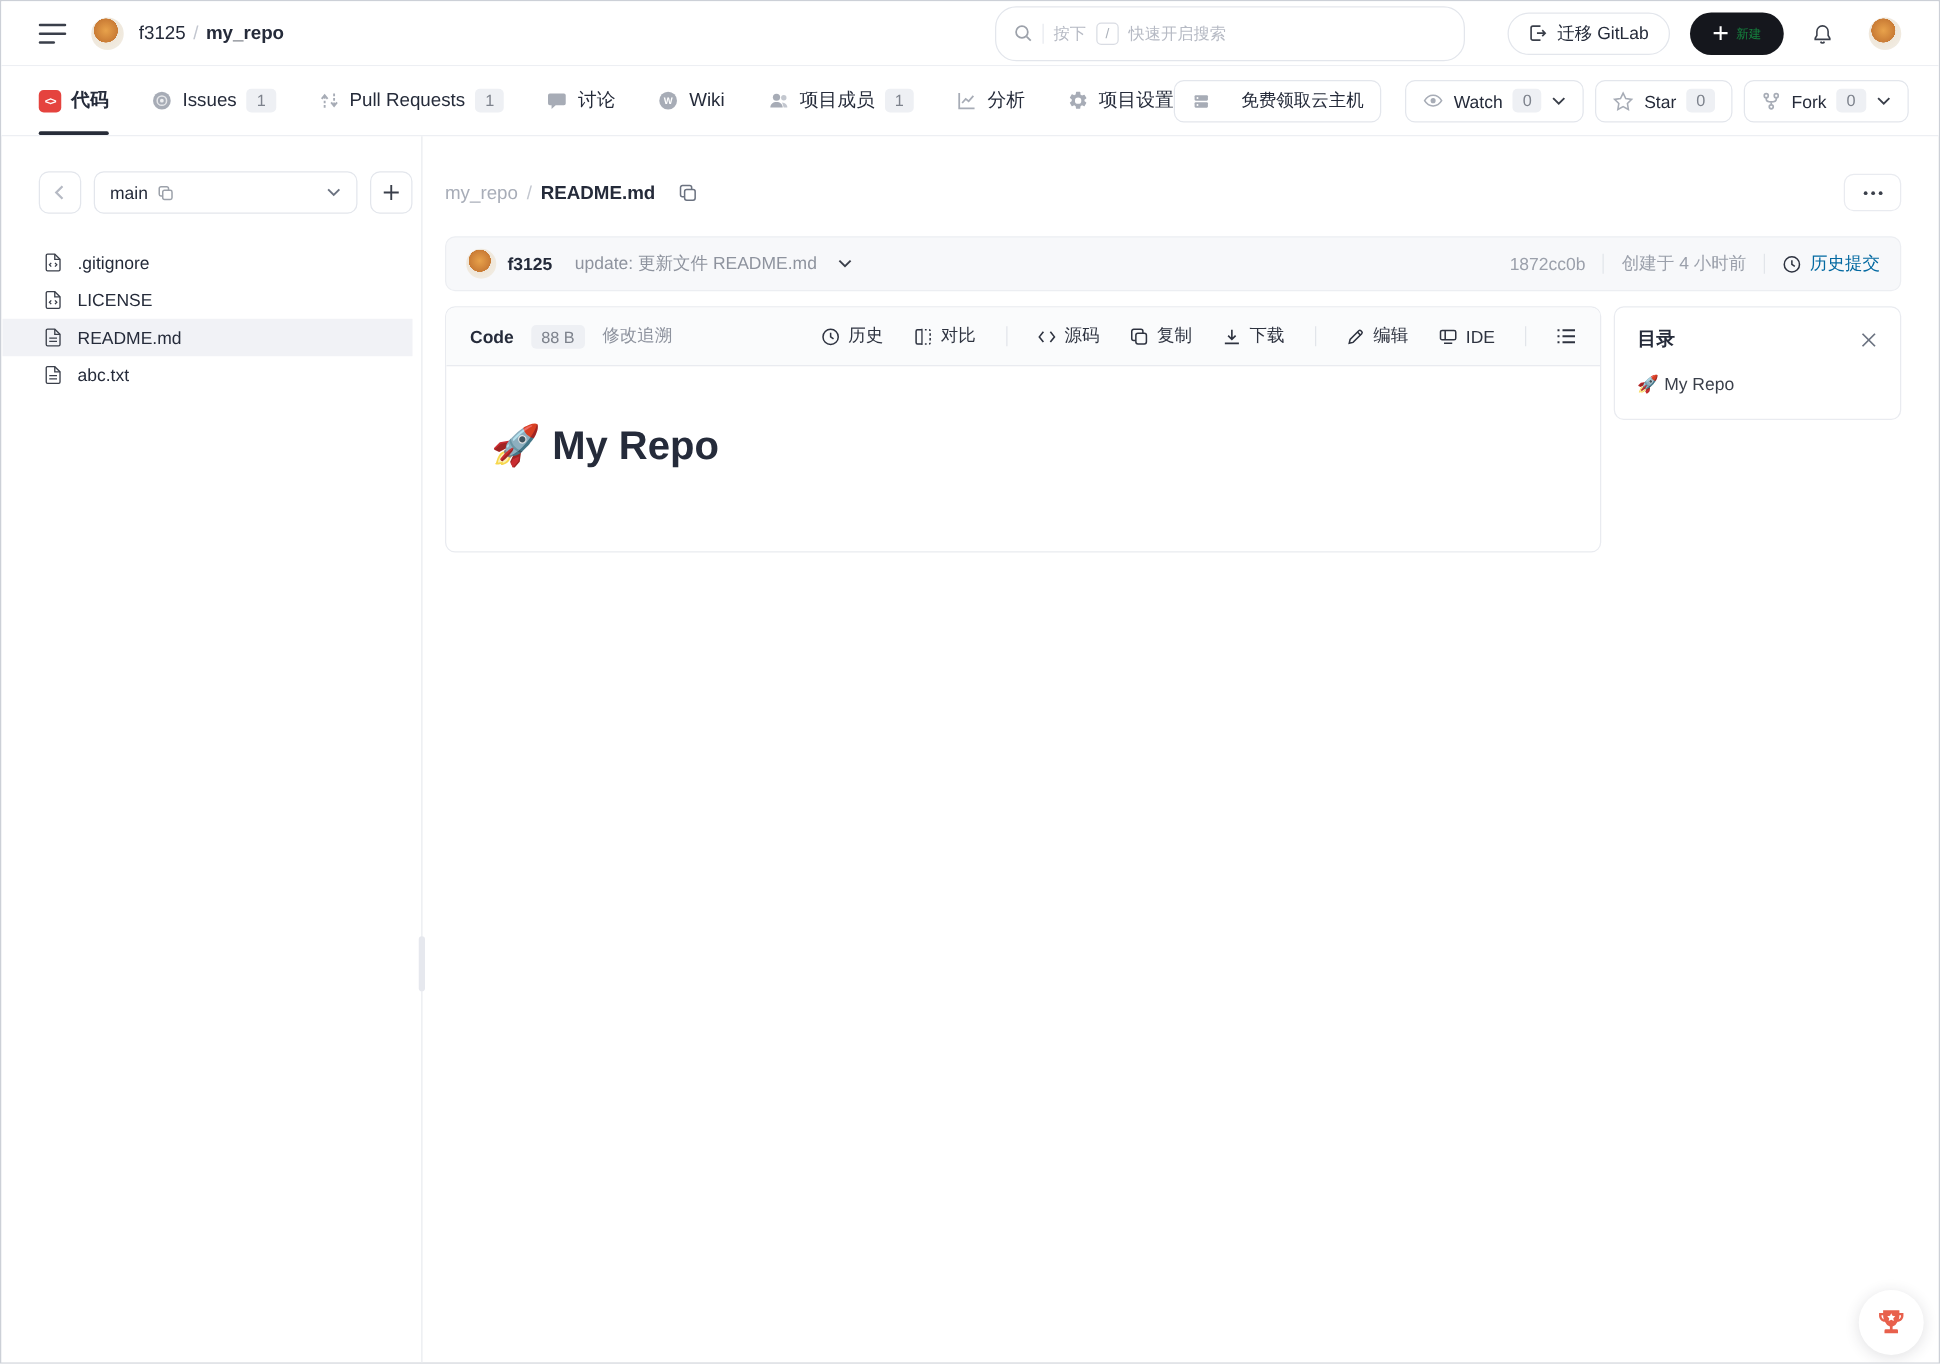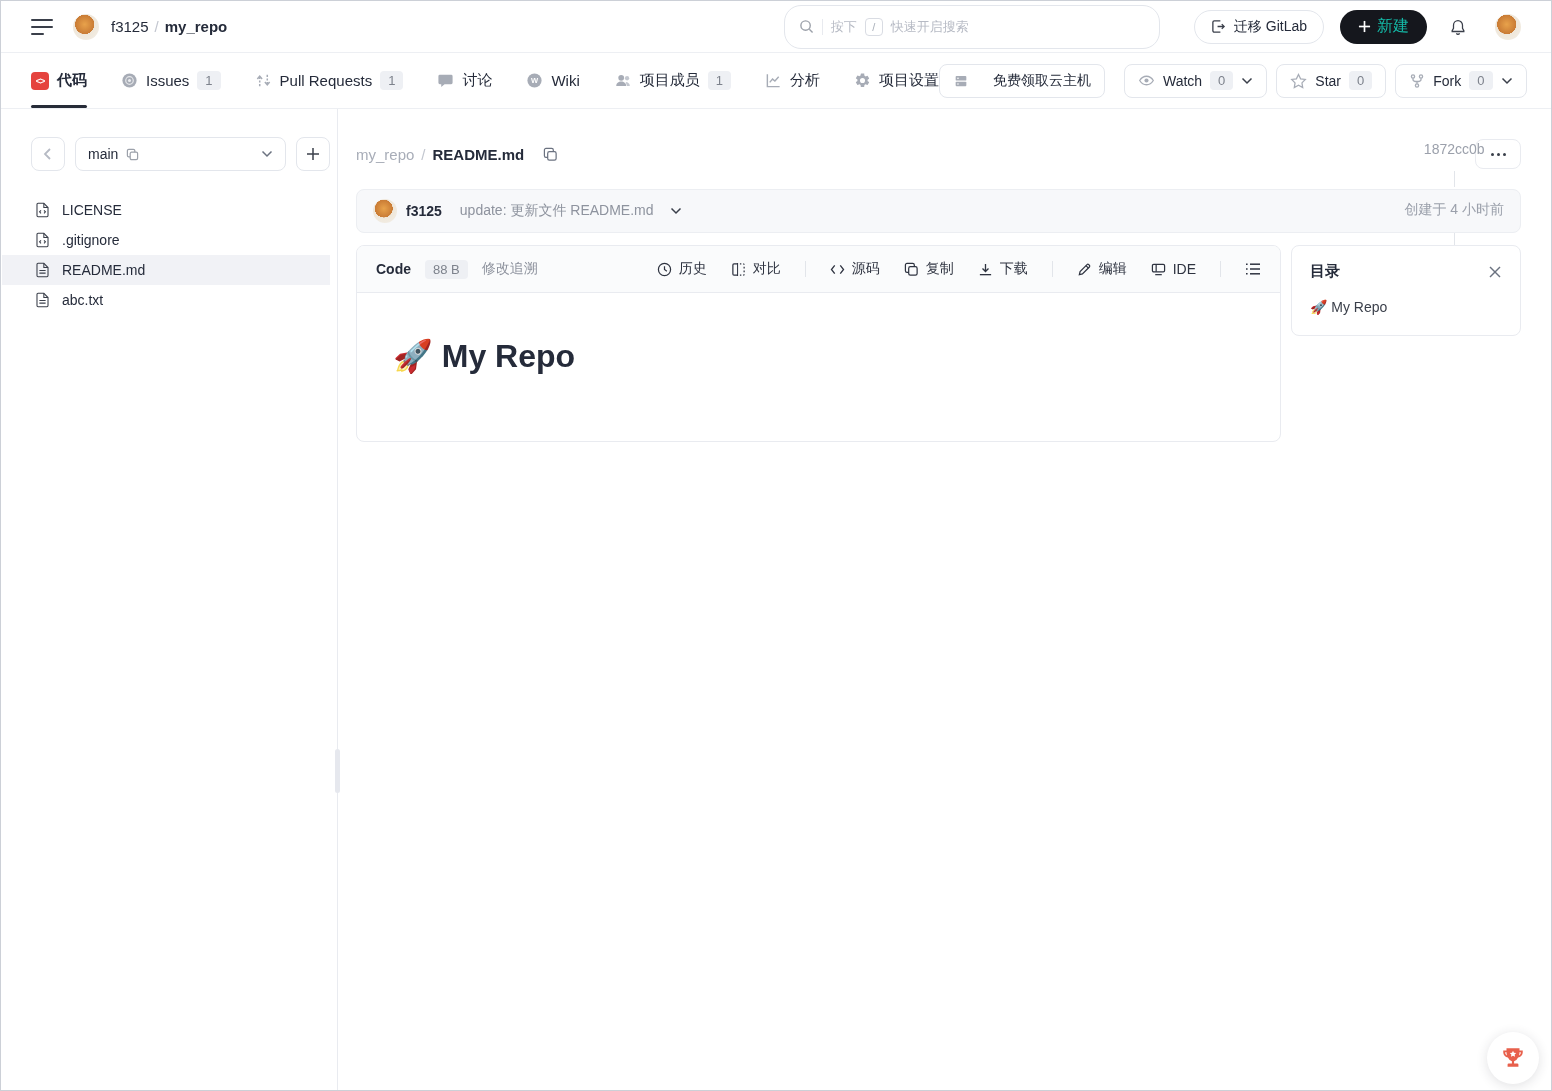--- a/index.html
+++ b/index.html
@@ -23,22 +23,22 @@
   .searchbox { margin-left:auto; width:376px; height:44px; border:1px solid #e3e6ec;
     border-radius:17px; display:flex; align-items:center; padding:0 14px;
     color:#b6bac4; font-size:13px; gap:8px; background:#fff; }
   .searchbox .vdiv { width:1px; height:16px; background:#e8eaef; }
   .key { display:inline-flex; align-items:center; justify-content:center;
     min-width:18px; height:18px; border:1px solid #d9dce3; border-radius:4px;
     font-size:11px; color:#aab0ba; padding:0 3px; }
   .pill-btn { height:34px; border:1px solid #e3e6ec; border-radius:17px; background:#fff;
     display:flex; align-items:center; gap:8px; padding:6px 16px; font-size:14px;
     color:#252b3a; margin-left:34px; cursor:pointer; }
-  .new-btn { height:34px; border:none; border-radius:17px; background:#15171d; color:#14b8a6;
-    display:flex; align-items:center; gap:6px; padding:0 18px; font-size:16px;
+  .new-btn { height:34px; border:none; border-radius:17px; background:#15171d; color:#15803d;
+    display:flex; align-items:center; gap:6px; padding:0 18px; font-size:10px;
     margin-left:16px; cursor:pointer; }
   .bell { margin-left:22px; cursor:pointer; display:flex; }
   .topbar .user-avatar { margin-left:28px; cursor:pointer; }
 
   
   .tabsrow { height:56px; display:flex; align-items:center; padding:0 30px;
     border-bottom:1px solid #edeff3; background:#fff; }
   .tabs { display:flex; align-items:center; gap:34px; height:100%; }
   .tab { display:flex; align-items:center; gap:8px; font-size:15px; height:100%;
     position:relative; cursor:pointer; color:#252b3a; white-space:nowrap; }
@@ -87,21 +87,21 @@
   .more-btn { margin-left:auto; width:46px; height:30px; border:1px solid #e9ebf0;
     border-radius:8px; background:#fff; display:flex; align-items:center;
     justify-content:center; gap:3px; cursor:pointer; }
   .more-btn i { width:3px; height:3px; border-radius:50%; background:#3a3f4a; display:block; }
 
   .commit-bar { height:44px; background:#f7f8fa; border:1px solid #eceef2; border-radius:8px;
     display:flex; align-items:center; padding:0 16px; margin-bottom:12px; font-size:14px; }
   .commit-bar .avatar { width:24px; height:24px; }
   .commit-author { font-weight:700; margin:0 18px 0 9px; cursor:pointer; }
   .commit-msg { color:#8e939e; margin-right:16px; }
-  .commit-right { margin-left:auto; display:flex; align-items:center; gap:14px;flex-direction:column; }
+  .commit-right { margin-left:auto; display:flex; align-items:center; gap:14px; }
   .commit-right .dim { color:#9ba0ab; }
   .commit-right .vsep { width:1px; height:16px; background:#e2e5ea; }
   .history-link { display:flex; align-items:center; gap:7px; color:#0369a1; cursor:pointer; }
 
   .body-row { display:flex; gap:10px; align-items:flex-start; }
   .file-panel { flex:1; border:1px solid #e9ebf0; border-radius:8px; overflow:hidden;
     background:#fff; min-width:0; }
   .file-toolbar { height:47px; background:#fafbfc; border-bottom:1px solid #e9ebf0;
     display:flex; align-items:center; padding:0 19px; font-size:14px; }
   .ft-left { display:flex; align-items:center; gap:14px; }
@@ -350,31 +350,31 @@
       </div>
       <ul class="file-list">
         <li class="file-row">
           <span>
             <svg width="15" height="16" viewBox="0 0 16 18" fill="none" stroke="#3a3f4a" stroke-width="1.2">
                 <path d="M9.5 1.5H3A1.2 1.2 0 0 0 1.8 2.7v12.6A1.2 1.2 0 0 0 3 16.5h10a1.2 1.2 0 0 0 1.2-1.2V6.2z"></path>
                 <path d="M9.5 1.5v4.7h4.7"></path>
                 <path d="M6.3 9.3l-1.6 1.7 1.6 1.7M9.7 9.3l1.6 1.7-1.6 1.7"></path>
               </svg>
           </span>
-          <span>LICENSE</span>
+          <span>.gitignore</span>
         </li>
         <li class="file-row">
           <span>
             <svg width="15" height="16" viewBox="0 0 16 18" fill="none" stroke="#3a3f4a" stroke-width="1.2">
                 <path d="M9.5 1.5H3A1.2 1.2 0 0 0 1.8 2.7v12.6A1.2 1.2 0 0 0 3 16.5h10a1.2 1.2 0 0 0 1.2-1.2V6.2z"></path>
                 <path d="M9.5 1.5v4.7h4.7"></path>
                 <path d="M6.3 9.3l-1.6 1.7 1.6 1.7M9.7 9.3l1.6 1.7-1.6 1.7"></path>
               </svg>
           </span>
-          <span>.gitignore</span>
+          <span>LICENSE</span>
         </li>
         <li class="file-row selected">
           <span>
             <svg width="15" height="16" viewBox="0 0 16 18" fill="none" stroke="#3a3f4a" stroke-width="1.2">
                 <path d="M9.5 1.5H3A1.2 1.2 0 0 0 1.8 2.7v12.6A1.2 1.2 0 0 0 3 16.5h10a1.2 1.2 0 0 0 1.2-1.2V6.2z"></path>
                 <path d="M9.5 1.5v4.7h4.7"></path>
                 <path d="M4.5 9.5h7M4.5 12.5h7"></path>
               </svg>
           </span>
           <span>README.md</span>

